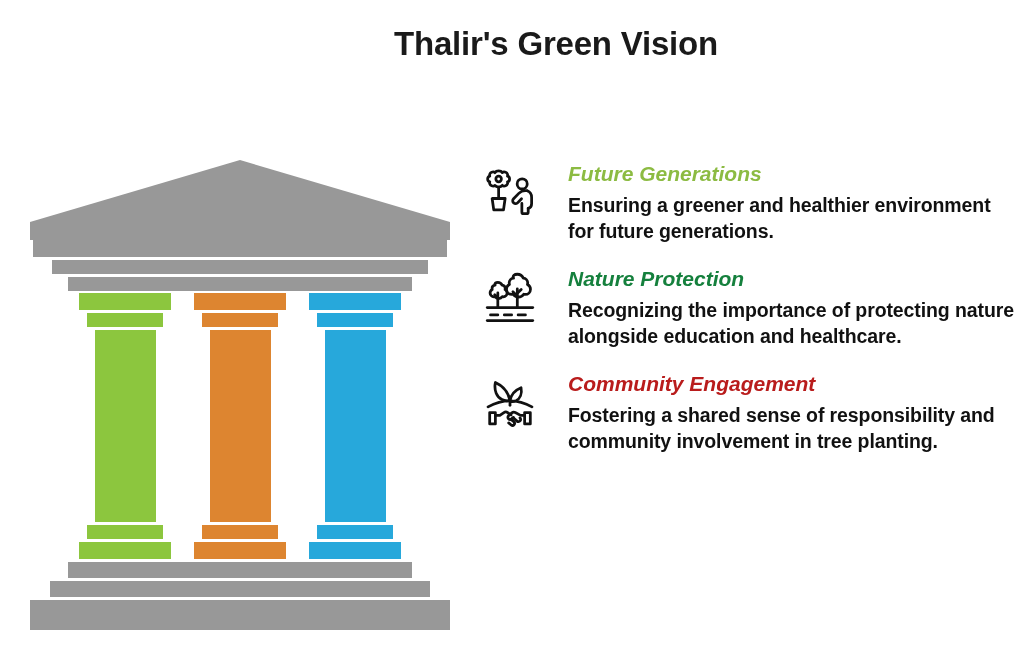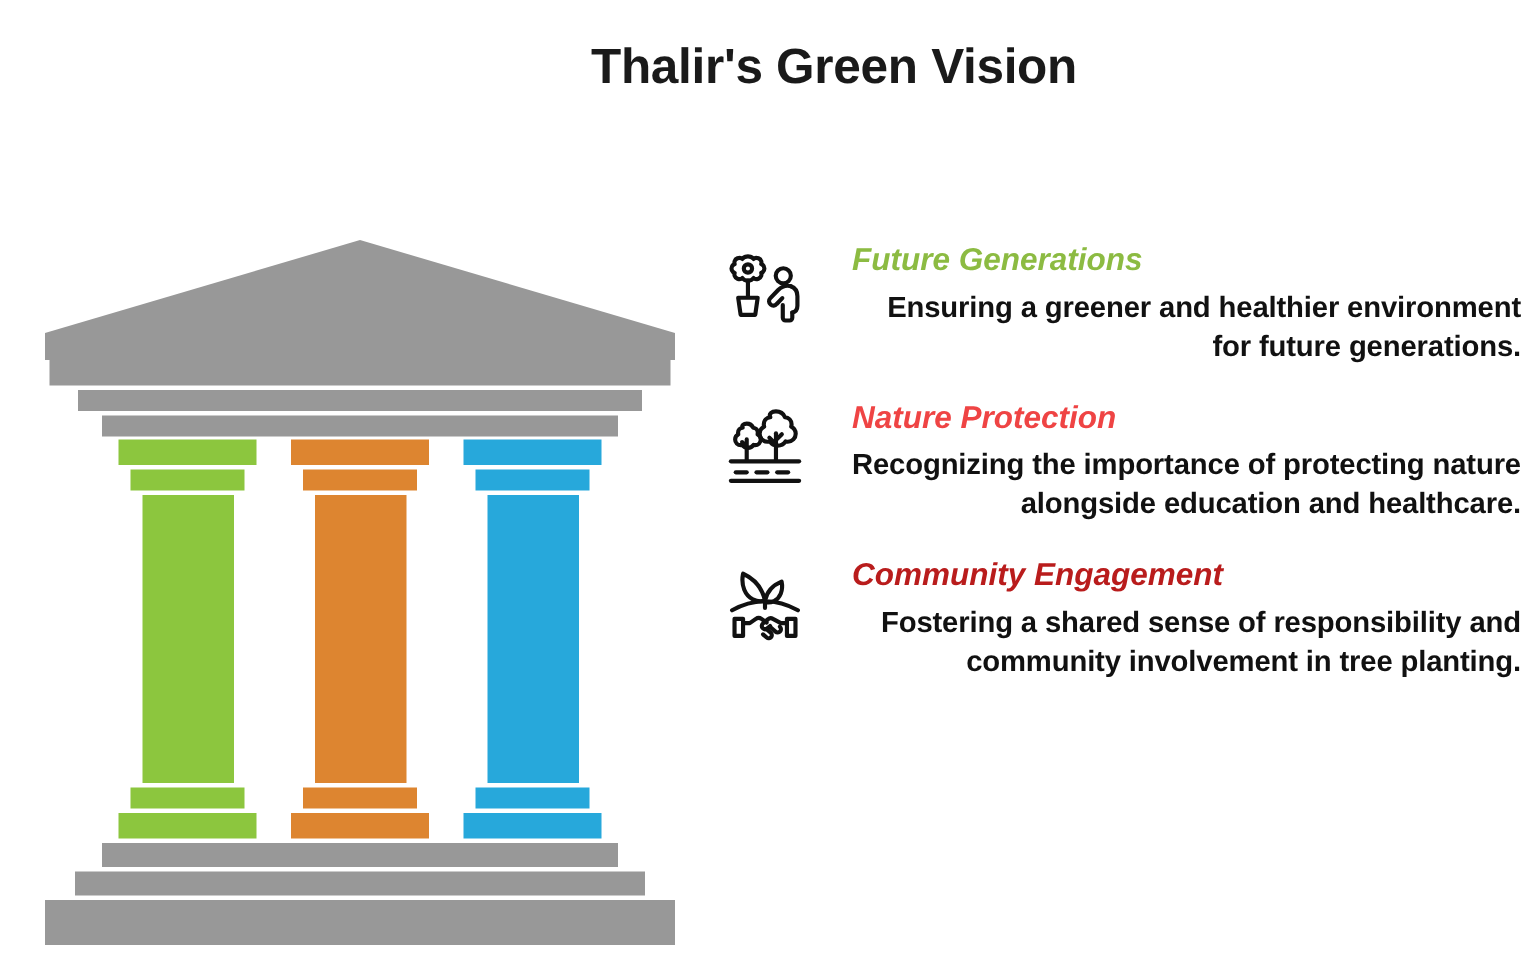--- a/index.html
+++ b/index.html
@@ -118,21 +118,20 @@
     line-height: 1.1;
     margin-bottom: 8px;
     font-style: italic;
   }
   .point-desc {
     font-size: 19.5px;
     font-weight: bold;
     color: #111111;
     line-height: 1.33;
     letter-spacing: -0.1px;
-    text-align: right;
   }
 </style>
 </head>
 <body>
 
 <div class="page-title">Thalir's Green Vision</div>
 
 <div class="temple">
 
   <svg class="pediment" viewBox="0 0 420 80" preserveAspectRatio="none">
@@ -217,21 +216,21 @@
         <path d="M17 27v17"></path>
         <path d="M17 33l-3.8-3.8"></path>
         <path d="M4 45h56"></path>
         <path d="M8 54h9"></path>
         <path d="M25 54h9"></path>
         <path d="M42 54h9"></path>
         <path d="M4 61h56"></path>
       </svg>
     </div>
     <div class="point-body">
-      <div class="point-heading" style="color:#ef4444">Nature Protection</div>
+      <div class="point-heading" style="color:#15803d">Nature Protection</div>
       <div class="point-desc">Recognizing the importance of protecting nature alongside education and healthcare.</div>
     </div>
   </div>
 
   <div class="point">
     <div class="point-icon">
       <svg viewBox="0 0 64 64" fill="none" stroke="#111111" stroke-width="3.4" stroke-linecap="round" stroke-linejoin="round">
         <path d="M32 30C30 21 25 13 14 8c-2 10 2 18 8 21 4 2 8 1.6 10 1z"></path>
         <path d="M32 30c1.4-6.6 5.2-12.2 13.6-15.6 1.6 7.6-1.4 13.6-6.2 16-3 1.4-6 1.2-7.4 0.6z"></path>
         <path d="M32 30v6"></path>

